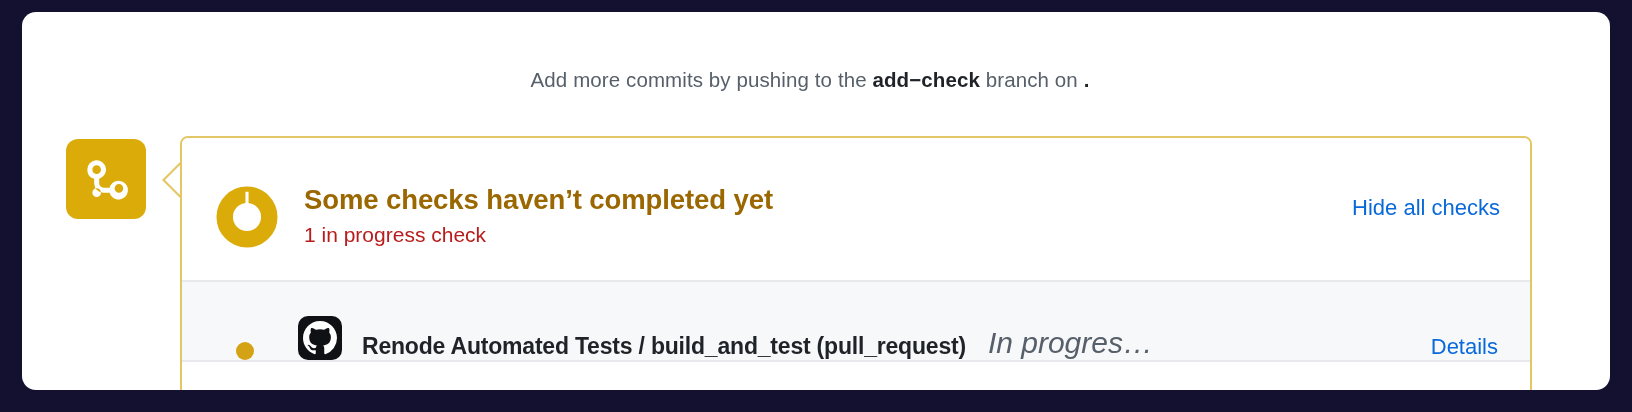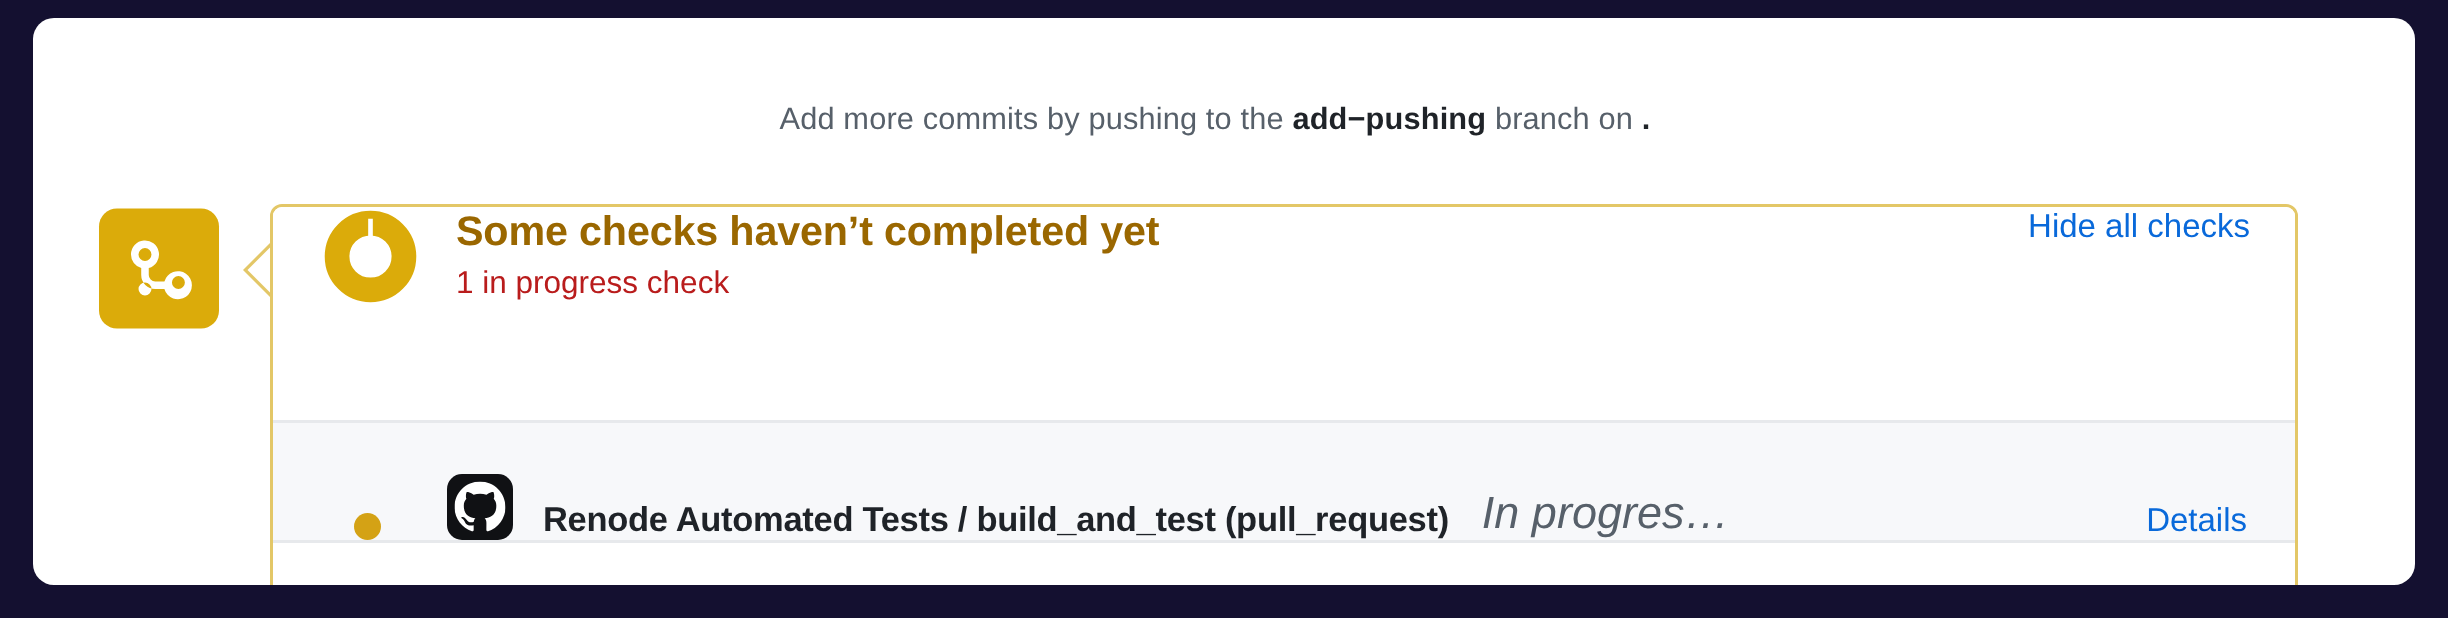--- a/index.html
+++ b/index.html
@@ -99,20 +99,21 @@
 
   
   #checks-header {
     position: absolute;
     left: 0;
     top: 0;
     right: 0;
     height: 156px;
     background: #ffffff;
     display: flex;
+    align-items: center;
     padding: 0 30px 0 30px;
     box-sizing: border-box;
   }
   #spinner-icon {
     width: 62px;
     height: 62px;
     flex: 0 0 62px;
     margin-left: 4px;
     margin-top: 2px;
   }
@@ -233,21 +234,21 @@
   }
 </style>
 </head>
 <body>
 
 <div id="page-card">
 
   <div id="merge-hint">
     <span>Add more commits by pushing to the</span>
     <span class="sp">&nbsp;</span>
-    <span class="strong">add−pushing</span>
+    <span class="strong">add−check</span>
     <span class="sp">&nbsp;</span>
     <span>branch on</span>
     <span class="sp">&nbsp;</span>
     <span class="strong">.</span>
   </div>
 
   <div id="status-badge">
     <span>
       <svg width="46" height="46" viewBox="0 0 16 16" fill="#ffffff" aria-hidden="true">
         <path d="M4.75 3.25a1.5 1.5 0 1 0 0 3 1.5 1.5 0 0 0 0-3ZM1.5 4.75a3.25 3.25 0 1 1 4.125 3.131V9.5a1.5 1.5 0 0 0 1.5 1.5h2.125a3.25 3.25 0 1 1 0 1.75H7.125A3.25 3.25 0 0 1 3.875 9.5V7.881A3.252 3.252 0 0 1 1.5 4.75Zm3.25 6.5a1.5 1.5 0 1 0 0 3 1.5 1.5 0 0 0 0-3Zm7.75-1.5a1.5 1.5 0 1 0 0 3 1.5 1.5 0 0 0 0-3Z"></path>

